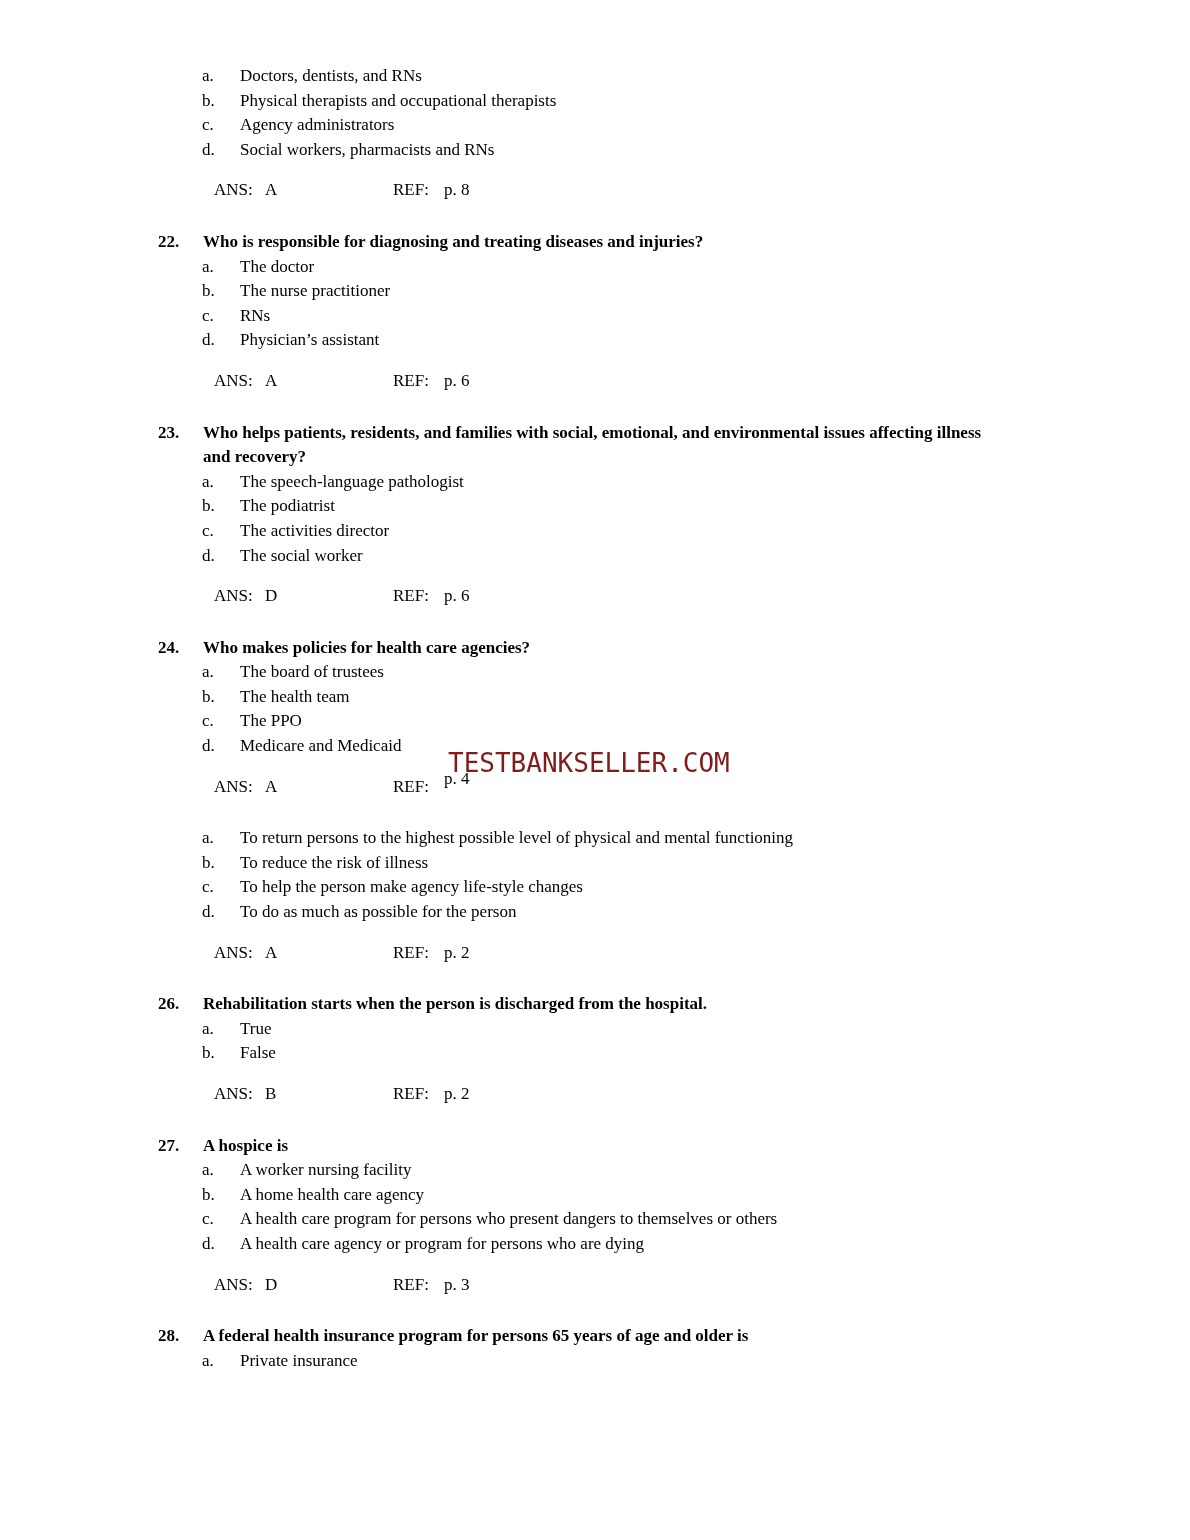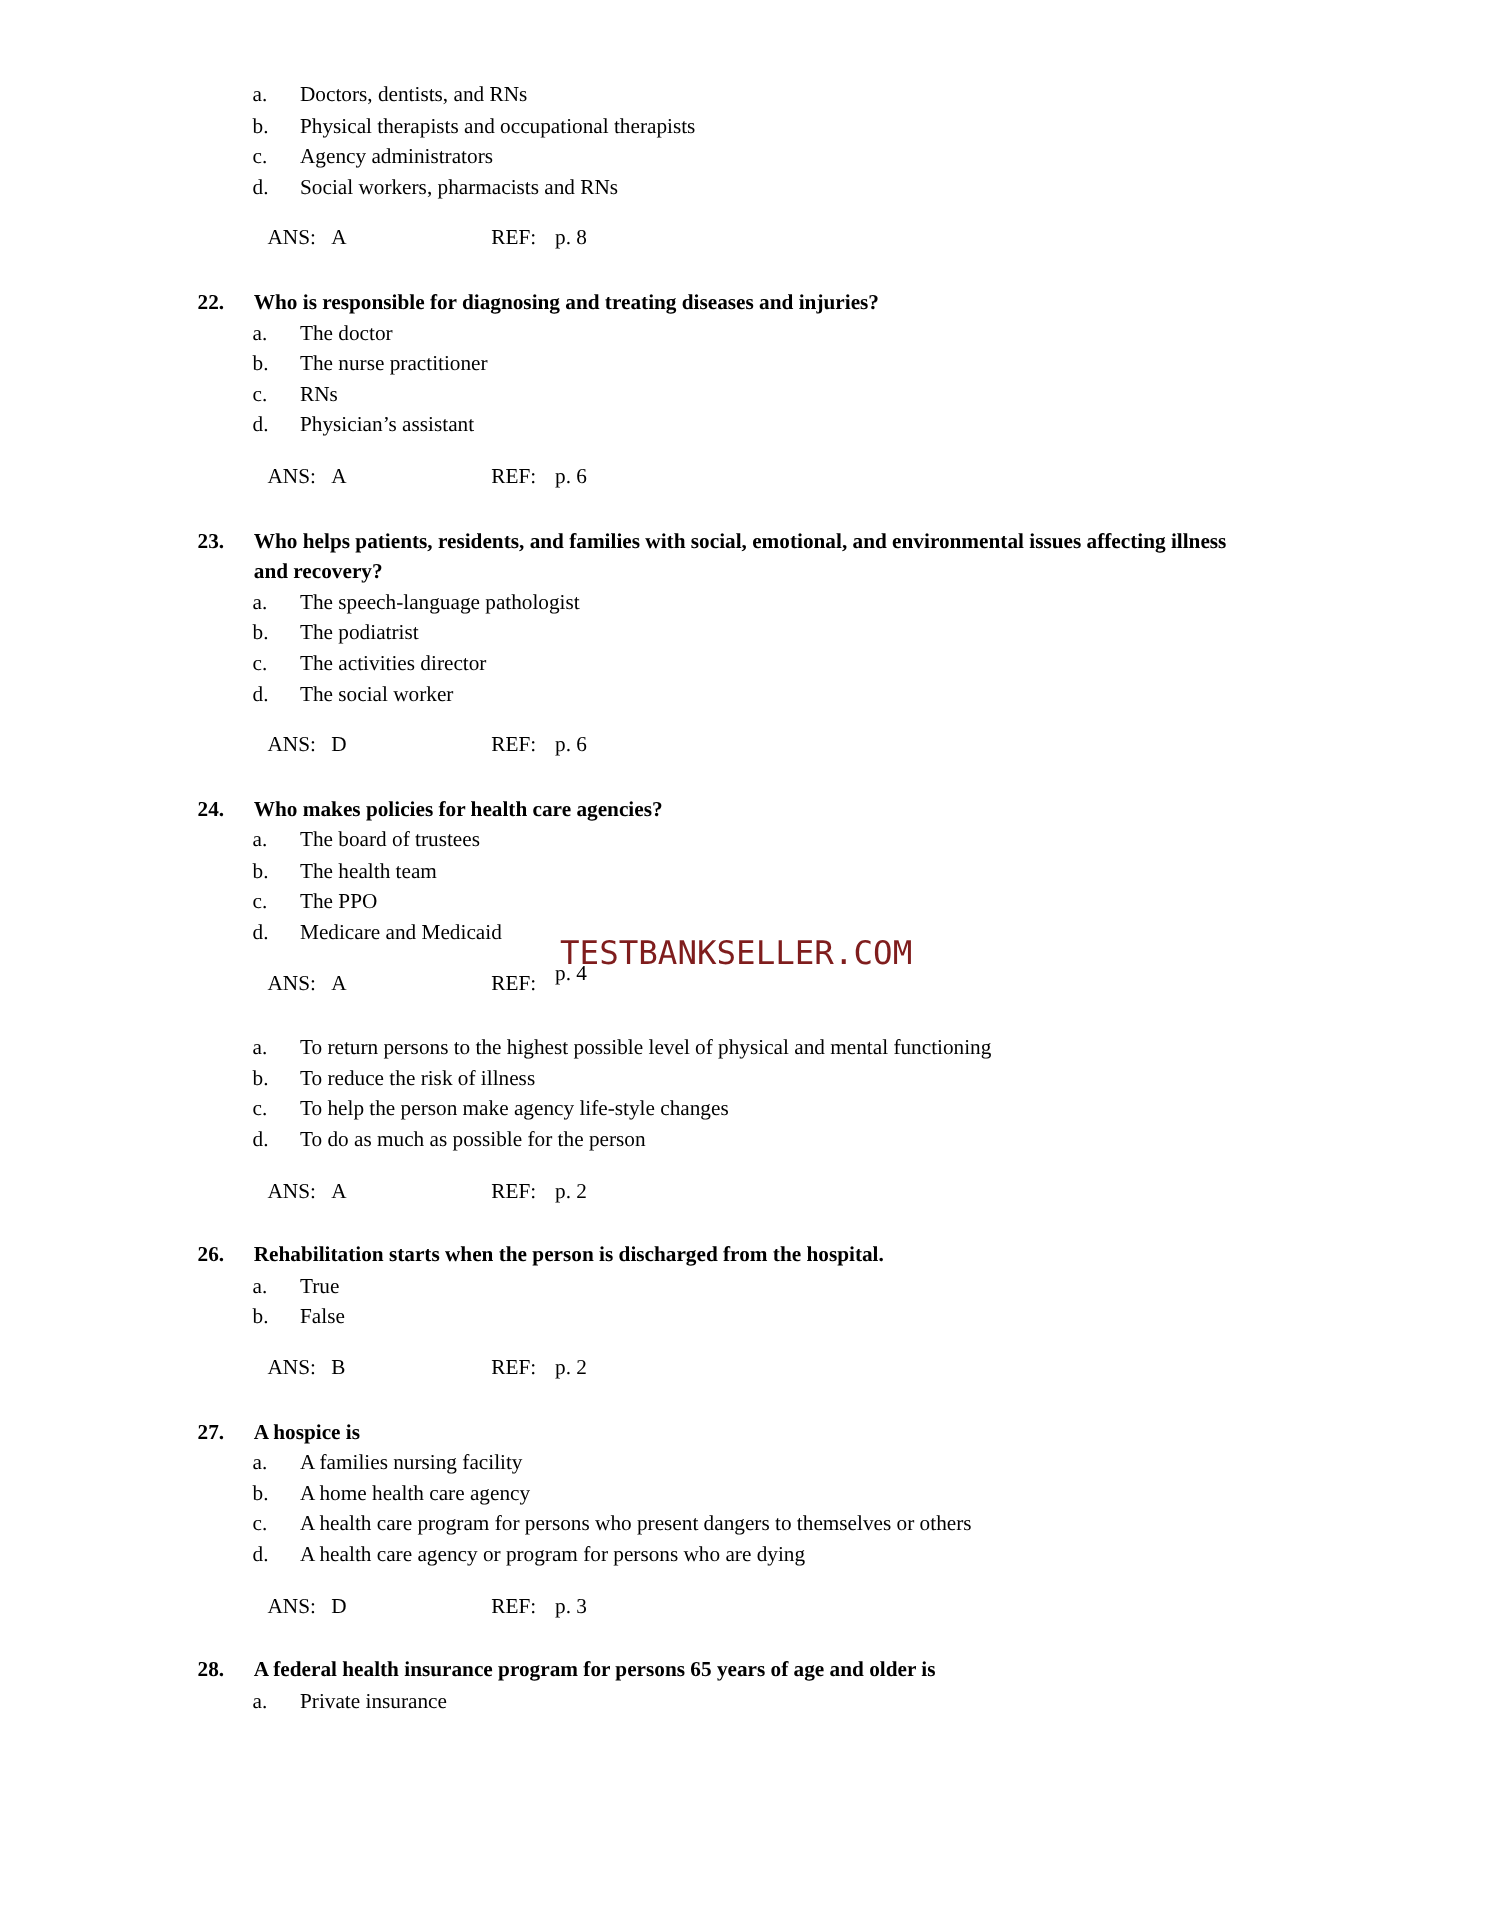--- a/index.html
+++ b/index.html
@@ -225,21 +225,21 @@
     </div>
   </div>
 
   <div class="q-block">
     <div class="q-line">
       <span class="q-num">27.</span>
       <span class="q-stem">A hospice is</span>
     </div>
     <div class="opt">
       <span class="opt-letter">a.</span>
-      <span class="opt-text">A families nursing facility</span>
+      <span class="opt-text">A worker nursing facility</span>
     </div>
     <div class="opt">
       <span class="opt-letter">b.</span>
       <span class="opt-text">A home health care agency</span>
     </div>
     <div class="opt">
       <span class="opt-letter">c.</span>
       <span class="opt-text">A health care program for persons who present dangers to themselves or others</span>
     </div>
     <div class="opt">

